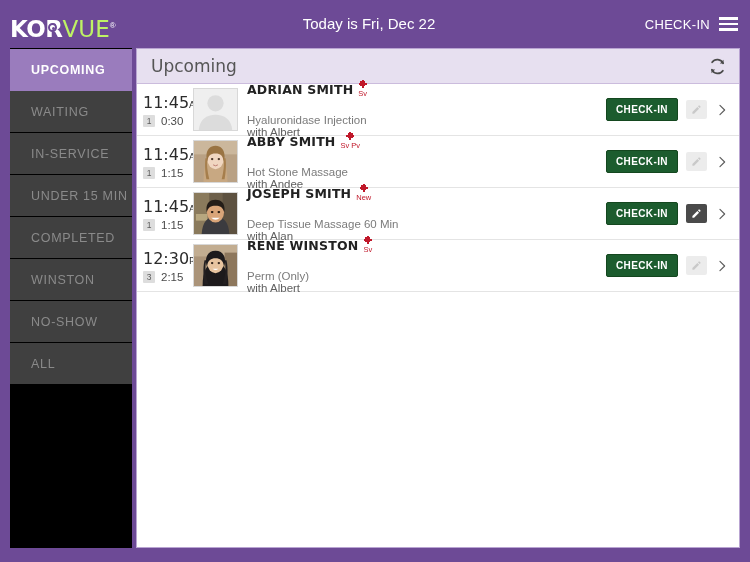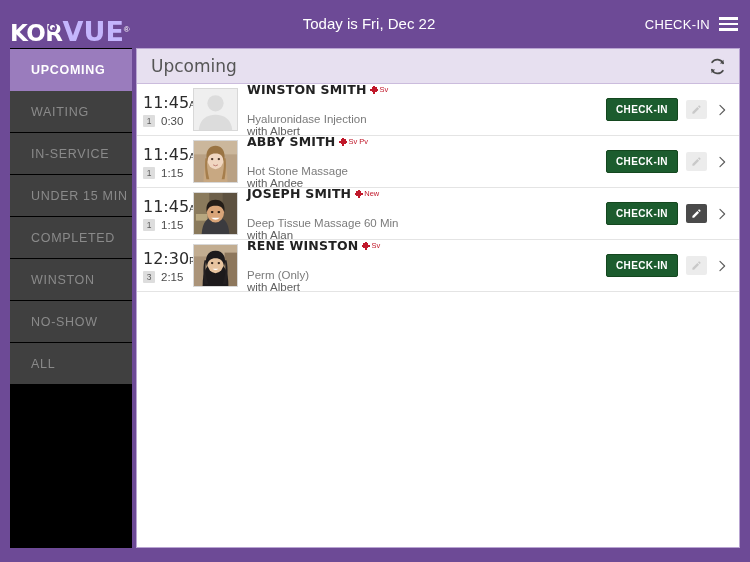--- a/index.html
+++ b/index.html
@@ -26,21 +26,21 @@
     display: flex; align-items: baseline;
     letter-spacing: -0.5px;
     user-select: none;
   }
   .logo-kor {
     font-size: 23px; font-weight: bold; color: #ffffff;
     letter-spacing: -0.5px;
     font-family: "DejaVu Sans", sans-serif;
   }
   .logo-vue {
-    font-size: 27px; font-weight: bold; color: #c4b5fd;
+    font-size: 23px; font-weight: normal; color: #bef264;
     letter-spacing: 0px;
     font-family: "DejaVu Sans", sans-serif;
   }
   .logo-reg { font-size: 8px; color: #ffffff; vertical-align: super; position: relative; top: -9px; }
   .logo-dot {
     position: absolute; left: 38px; top: 7px;
     width: 9px; height: 9px; border-radius: 50%;
     border: 2px solid #6d4a96;
     background: #ffffff;
   }
@@ -142,21 +142,21 @@
   }
   .avatar svg { display: block; width: 100%; height: 100%; }
 
   .info { flex: 1 1 auto; min-width: 0; }
   .name-line { display: flex; align-items: center; gap: 5px; }
   .cust-name {
     font-size: 12.5px; color: #222222; font-weight: bold;
     letter-spacing: .2px; white-space: nowrap;
     font-family: "DejaVu Sans", sans-serif;
   }
-  .tags { display: flex; align-items: center; gap: 3px; }
+  .tags { display: flex; align-items: center; gap: 3px; flex-direction: column; }
   .tag-dot {
     width: 5px; height: 5px; background: #c0182a;
     position: relative; top: 0px;
   }
   .tag-dot::before, .tag-dot::after {
     content: ""; position: absolute; background: #c0182a;
   }
   .tag-dot::before { left: -1.5px; top: 1.5px; width: 8px; height: 2px; }
   .tag-dot::after { left: 1.5px; top: -1.5px; width: 2px; height: 8px; }
   .tag-text { font-size: 7.5px; color: #c0182a; white-space: nowrap; }
@@ -243,21 +243,21 @@
           </div>
           <div class="avatar">
             <svg viewBox="0 0 45 43" preserveAspectRatio="none">
               <rect width="45" height="43" fill="#efefef"></rect>
               <circle cx="22.5" cy="15" r="8.5" fill="#dcdcdc"></circle>
               <path d="M5 43c1-11 8-16 17.5-16S39 32 40 43z" fill="#dcdcdc"></path>
             </svg>
           </div>
           <div class="info">
             <div class="name-line">
-              <span class="cust-name">WINSTON SMITH</span>
+              <span class="cust-name">ADRIAN SMITH</span>
               <span class="tags">
                 <span class="tag-dot"></span>
                 <span class="tag-text">Sv</span>
               </span>
             </div>
             <div class="service">Hyaluronidase Injection</div>
             <div class="provider">with Albert</div>
           </div>
           <div class="actions">
             <button class="btn-checkin">CHECK-IN</button>

